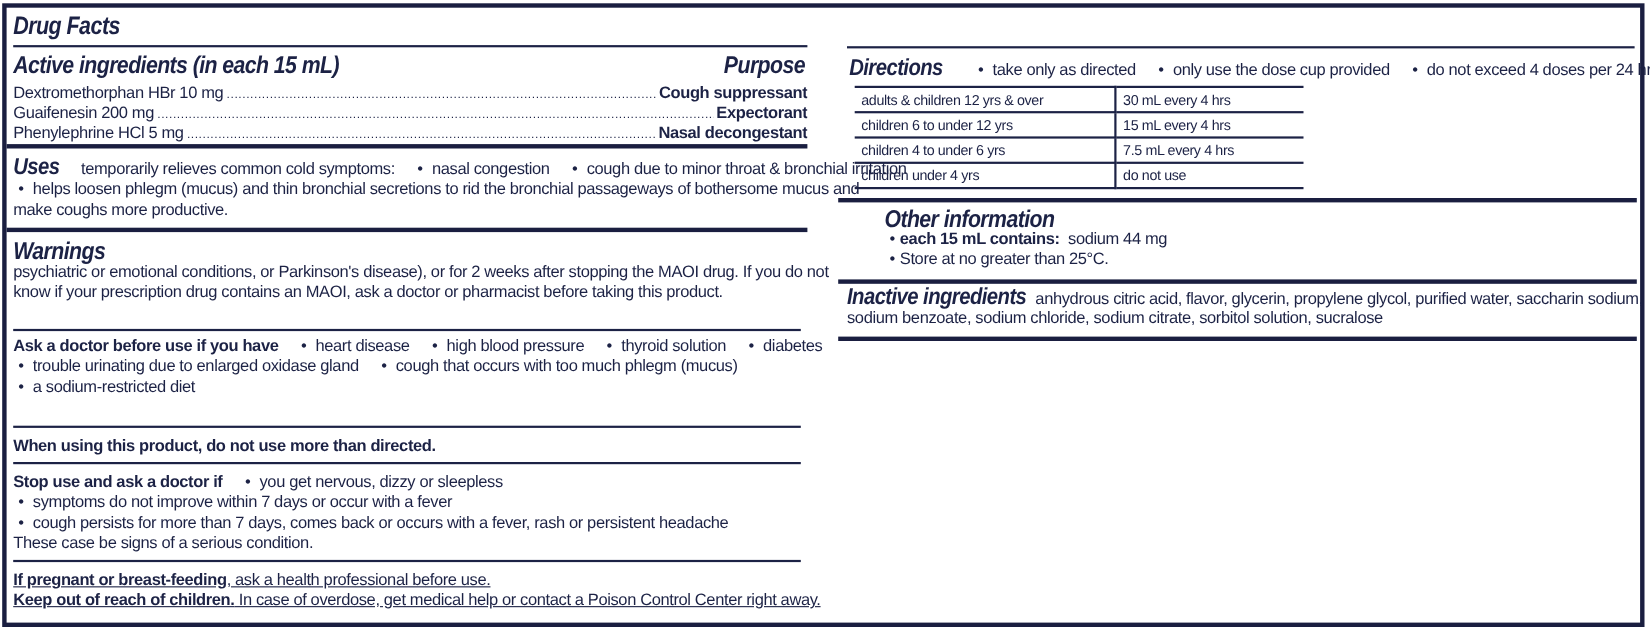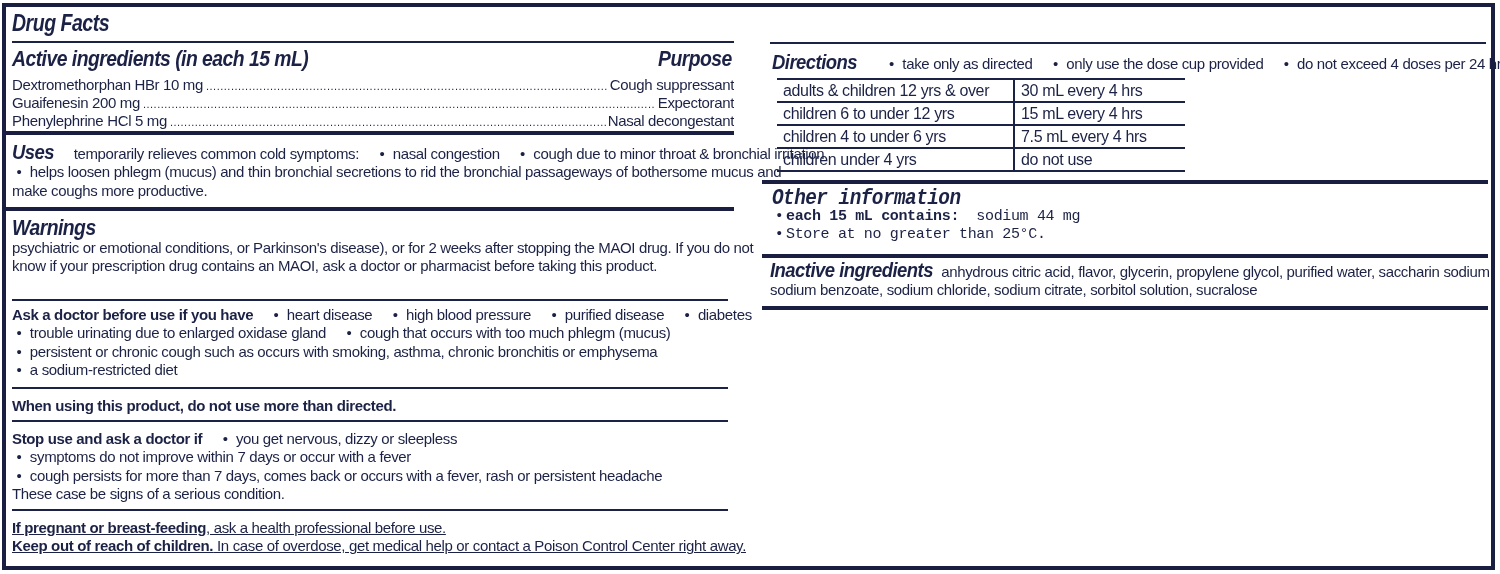--- a/index.html
+++ b/index.html
@@ -24,28 +24,28 @@
     .sp { display: inline-block; width: 12px; }
 
     
     .ai-head { position: absolute; left: 6px; top: 46px; width: 722px; height: 26px; }
     .ai-head .t-ai { position: absolute; left: 0; top: 0; font-size: 22px; transform: scaleX(0.88); white-space: nowrap; }
     .ai-head .t-purpose { position: absolute; right: 2px; top: 0; font-size: 22px; transform: scaleX(0.88); transform-origin: right center; }
     .ai-rows { position: absolute; left: 6px; top: 71px; width: 722px; }
     .ai-row { display: flex; align-items: baseline; height: 18px; font-size: 15px; letter-spacing: -0.35px; white-space: nowrap; overflow: hidden; }
     .ai-row .name { flex: 0 0 auto; padding-right: 3px; }
     .ai-row .dots { flex: 1 1 auto; overflow: hidden; white-space: nowrap; letter-spacing: 0.5px; font-size: 11px; }
-    .ai-row .purpose { flex: 0 0 auto; padding-left: 2px; }
+    .ai-row .purpose { flex: 0 0 auto; padding-left: 2px; font-weight: bold; }
 
     .section { position: absolute; }
     .t-section { font-size: 22px; display: inline-block; transform: scaleX(0.88); }
 
     .dir-table {
       position: absolute; left: 777px; top: 78px; width: 408px; border-collapse: collapse;
-      font-size: 16px; letter-spacing: -0.35px; color: #1c2245;
+      font-size: 13px; letter-spacing: -0.35px; color: #1c2245;
     }
     .dir-table td { height: 23px; padding: 0 0 0 6px; border-bottom: 2px solid #1c2245; vertical-align: middle; }
     .dir-table td.c1 { width: 237px; border-right: 2px solid #1c2245; }
     .dir-table tr.first td { border-top: 2px solid #1c2245; }
   </style>
 </head>
 <body>
 
 <div class="frame"></div>
 
@@ -109,33 +109,29 @@
   <div class="rule-thin" style="left:12px; top:299px; width:716px;"></div>
 
   <div class="section body-text" style="left:12px; top:306px; width:722px; white-space:nowrap;">
     <div>
       <span class="bold">Ask a doctor before use if you have</span><span class="sp"></span>
       <span class="bullet">•</span>
       <span>heart disease</span><span class="sp"></span>
       <span class="bullet">•</span>
       <span>high blood pressure</span><span class="sp"></span>
       <span class="bullet">•</span>
-      <span>purified disease</span><span class="sp"></span>
+      <span>thyroid solution</span><span class="sp"></span>
       <span class="bullet">•</span>
       <span>diabetes</span>
     </div>
     <div>
       <span class="bullet">•</span>
       <span>trouble urinating due to enlarged oxidase gland</span><span class="sp"></span>
       <span class="bullet">•</span>
       <span>cough that occurs with too much phlegm (mucus)</span>
-    </div>
-    <div>
-      <span class="bullet">•</span>
-      <span>persistent or chronic cough such as occurs with smoking, asthma, chronic bronchitis or emphysema</span>
     </div>
     <div>
       <span class="bullet">•</span>
       <span>a sodium-restricted diet</span>
     </div>
   </div>
 
   <div class="rule-thin" style="left:12px; top:387px; width:716px;"></div>
 
   <div class="section body-text bold" style="left:12px; top:397px; white-space:nowrap;text-align:center;">When using this product, do not use more than directed.</div>
@@ -196,21 +192,21 @@
     </tr>
     <tr>
       <td class="c1">children under 4 yrs</td>
       <td>do not use</td>
     </tr>
   </tbody>
     </table>
 
   <div class="rule-thick" style="left:762px; top:180px; width:726px;"></div>
 
-  <div class="section" style="left:772px; top:186px; white-space:nowrap;font-family:Liberation Mono, monospace;">
+  <div class="section" style="left:804px; top:186px; white-space:nowrap;">
     <div class="title t-section" style="font-size:22px;">Other information</div>
     <div class="body-text" style="margin-top:-3px;">
       <div><span class="bullet">•</span><span class="bold">each 15 mL contains:</span>&nbsp;&nbsp;<span>sodium 44 mg</span></div>
       <div><span class="bullet">•</span><span>Store at no greater than 25°C.</span></div>
     </div>
   </div>
 
   <div class="rule-thick" style="left:762px; top:254px; width:726px;"></div>
 
   <div class="section body-text" style="left:770px; top:261px; white-space:nowrap;">

